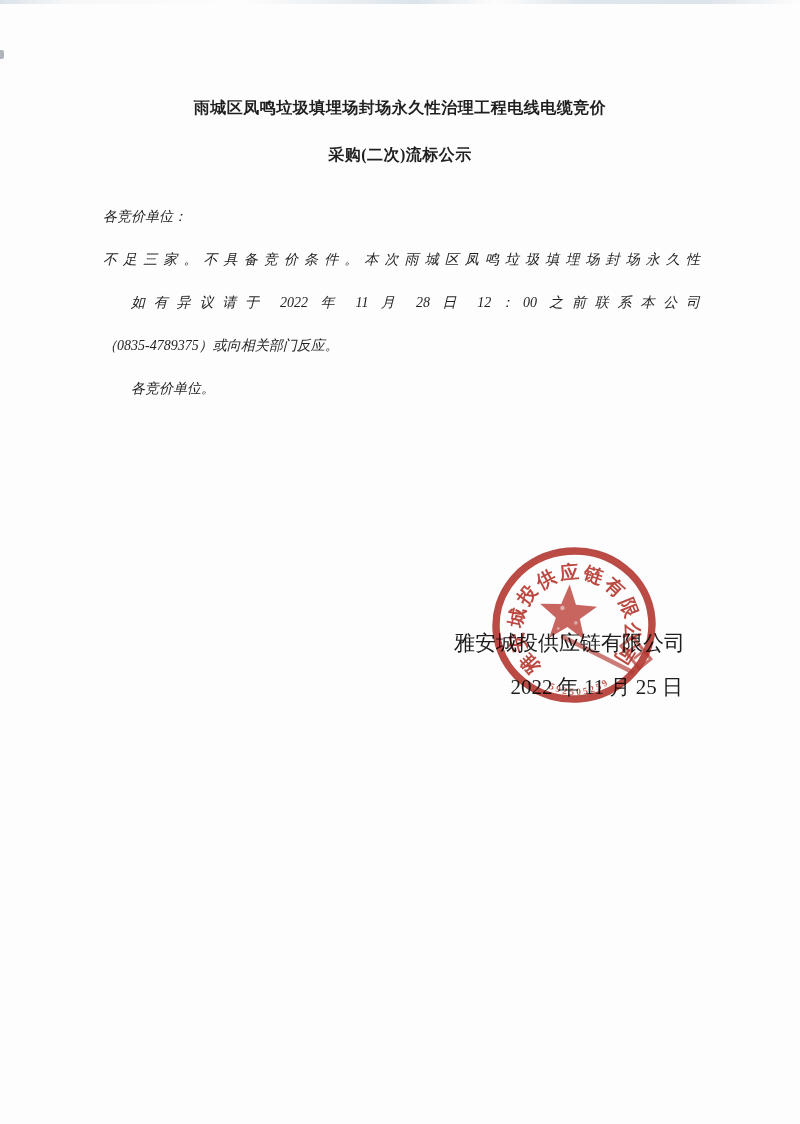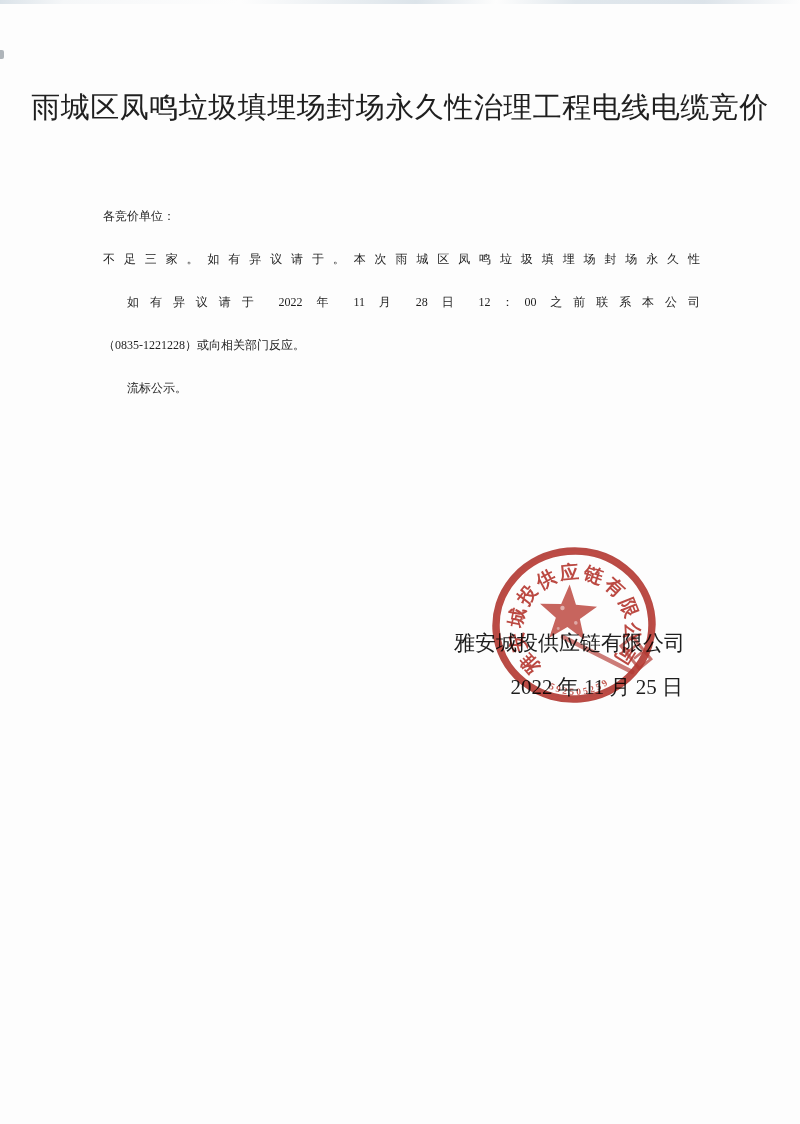--- a/index.html
+++ b/index.html
@@ -22,27 +22,27 @@
       rgba(255,255,255,0) 30%, rgba(170,190,205,.40) 52%,
       rgba(255,255,255,0) 62%, rgba(170,190,205,.35) 72%,
       rgba(180,196,210,.45) 88%, rgba(255,255,255,0) 100%);
   }
   .scan-tick {
     position: absolute; left: 0; top: 50px; width: 4px; height: 9px;
     background: #8d959c; border-radius: 0 2px 2px 0; opacity: .7;
   }
   .title {
     position: absolute; top: 84px; left: 0; width: 100%;
-    text-align: center; font-weight: normal;
-    font-size: 29px; line-height: 47px; letter-spacing: 0.5px;
+    text-align: center; font-weight: bold;
+    font-size: 16px; line-height: 47px; letter-spacing: 0.5px;
   }
   .title .tl { display: block; }
   .doc-body {
     position: absolute; left: 103px; top: 195px; width: 597px;
-    font-size: 12px; line-height: 43px;
+    font-size: 14px; line-height: 43px; font-style: italic;
   }
   .bl { width: 100%; white-space: nowrap; }
   .bl.indent { text-indent: 2em; }
   .bl.full { text-align: justify; text-align-last: justify; white-space: normal; }
   .sig {
     position: absolute; font-size: 21px; line-height: 26px;
     white-space: nowrap; color: #1d1d1d;
   }
   .sig.company { top: 630px; right: 115px; }
   .sig.date    { top: 674px; right: 117px; }
@@ -57,28 +57,29 @@
 </head>
 <body>
 
 <div class="page">
 
   <div class="scan-edge"></div>
   <div class="scan-tick"></div>
 
   <h1 class="title">
     <span class="tl">雨城区凤鸣垃圾填埋场封场永久性治理工程电线电缆竞价</span>
+    <span class="tl">采购(二次)流标公示</span>
   </h1>
 
   <div class="doc-body">
     <div class="bl">各竞价单位：</div>
-    <div class="bl full">不足三家。如有异议请于。本次雨城区凤鸣垃圾填埋场封场永久性</div>
+    <div class="bl full">不足三家。不具备竞价条件。本次雨城区凤鸣垃圾填埋场封场永久性</div>
     <div class="bl indent full">如有异议请于 2022 年 11 月 28 日 12：00 之前联系本公司</div>
-    <div class="bl">（0835-1221228）或向相关部门反应。</div>
-    <div class="bl indent">流标公示。</div>
+    <div class="bl">（0835-4789375）或向相关部门反应。</div>
+    <div class="bl indent">各竞价单位。</div>
   </div>
 
   <div class="sig company">雅安城投供应链有限公司</div>
   <div class="sig date">2022 年 11 月 25 日</div>
 
   <svg class="seal" viewBox="0 0 180 176" width="180" height="176" xmlns="http://www.w3.org/2000/svg">
     <g transform="rotate(-5 90 88)" opacity="0.88">
 
       <ellipse cx="90" cy="88" rx="78" ry="74" fill="none" stroke="#a91d15" stroke-width="7.5" opacity="0.9"></ellipse>
       <ellipse cx="90" cy="88" rx="78" ry="74" fill="none" stroke="#c9352a" stroke-width="2" opacity="0.35" transform="translate(1.5,1)"></ellipse>

